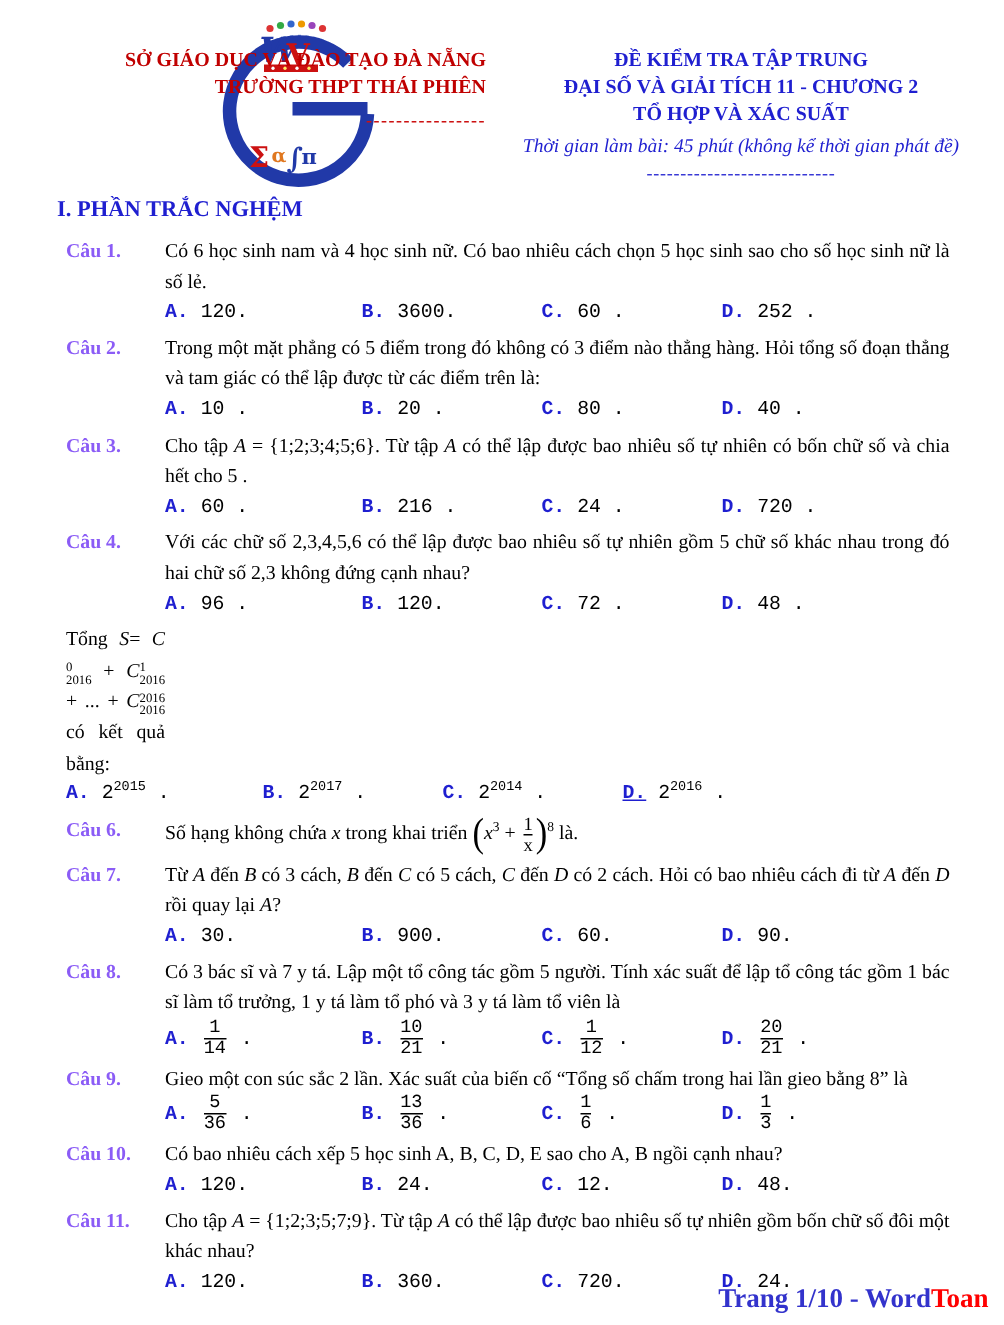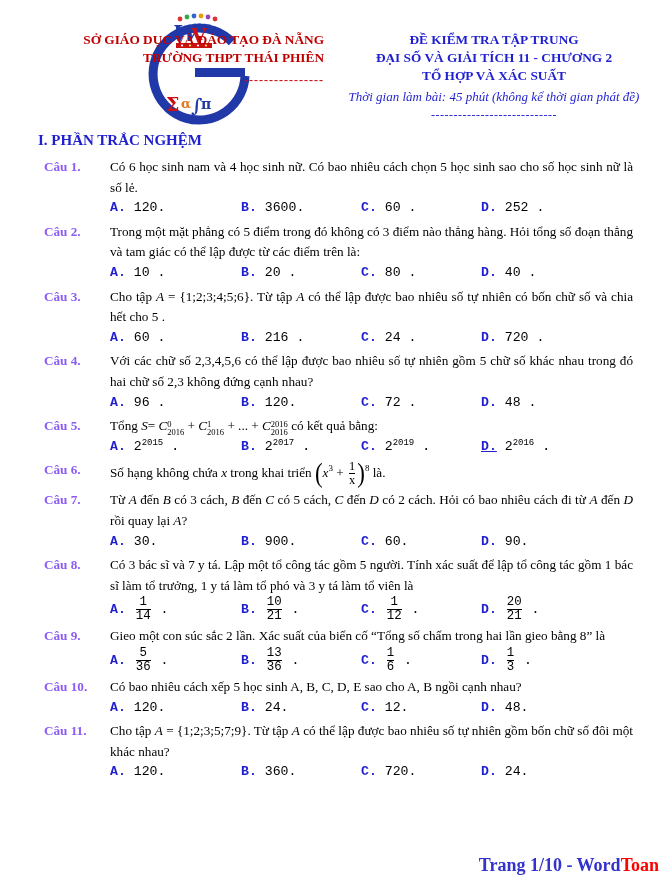--- a/index.html
+++ b/index.html
@@ -132,27 +132,26 @@
         <div class="qtext"><span>Với các chữ số 2,3,4,5,6 có thể lập được bao nhiêu số tự nhiên gồm 5 chữ số khác nhau trong đó hai chữ số 2,3 không đứng cạnh nhau?</span></div>
         <div class="opts">
           <span class="opt"><b class="letter">A.</b> <span>96 .</span></span>
           <span class="opt"><b class="letter">B.</b> <span>120.</span></span>
           <span class="opt"><b class="letter">C.</b> <span>72 .</span></span>
           <span class="opt"><b class="letter">D.</b> <span>48 .</span></span>
         </div>
       </div>
     </div>
     <div class="question">
-      <span class="qlabel">Câu 5.</span>
       <div>
         <div class="qtext"><span>Tổng </span><i>S</i><span>= </span><span><i>C</i><span class="ss"><span>0</span><span>2016</span></span></span><span> + </span><span><i>C</i><span class="ss"><span>1</span><span>2016</span></span></span><span> + ... + </span><span><i>C</i><span class="ss"><span>2016</span><span>2016</span></span></span><span> có kết quả bằng:</span></div>
         <div class="opts">
           <span class="opt"><b class="letter">A.</b> <span>2</span><sup>2015</sup><span> .</span></span>
           <span class="opt"><b class="letter">B.</b> <span>2</span><sup>2017</sup><span> .</span></span>
-          <span class="opt"><b class="letter">C.</b> <span>2</span><sup>2019</sup><span> .</span></span>
+          <span class="opt"><b class="letter">C.</b> <span>2</span><sup>2014</sup><span> .</span></span>
           <span class="opt"><b class="letter u">D.</b> <span>2</span><sup>2016</sup><span> .</span></span>
         </div>
       </div>
     </div>
     <div class="question">
       <span class="qlabel">Câu 6.</span>
       <div>
         <div class="qtext"><span>Số hạng không chứa </span><i>x</i><span> trong khai triển </span><span class="bigp">(</span><i>x</i><sup>3</sup><span> + </span><span class="frac"><span class="num">1</span><span class="den">x</span></span><span class="bigp">)</span><sup>8</sup><span> là.</span></div>
       </div>
     </div>

